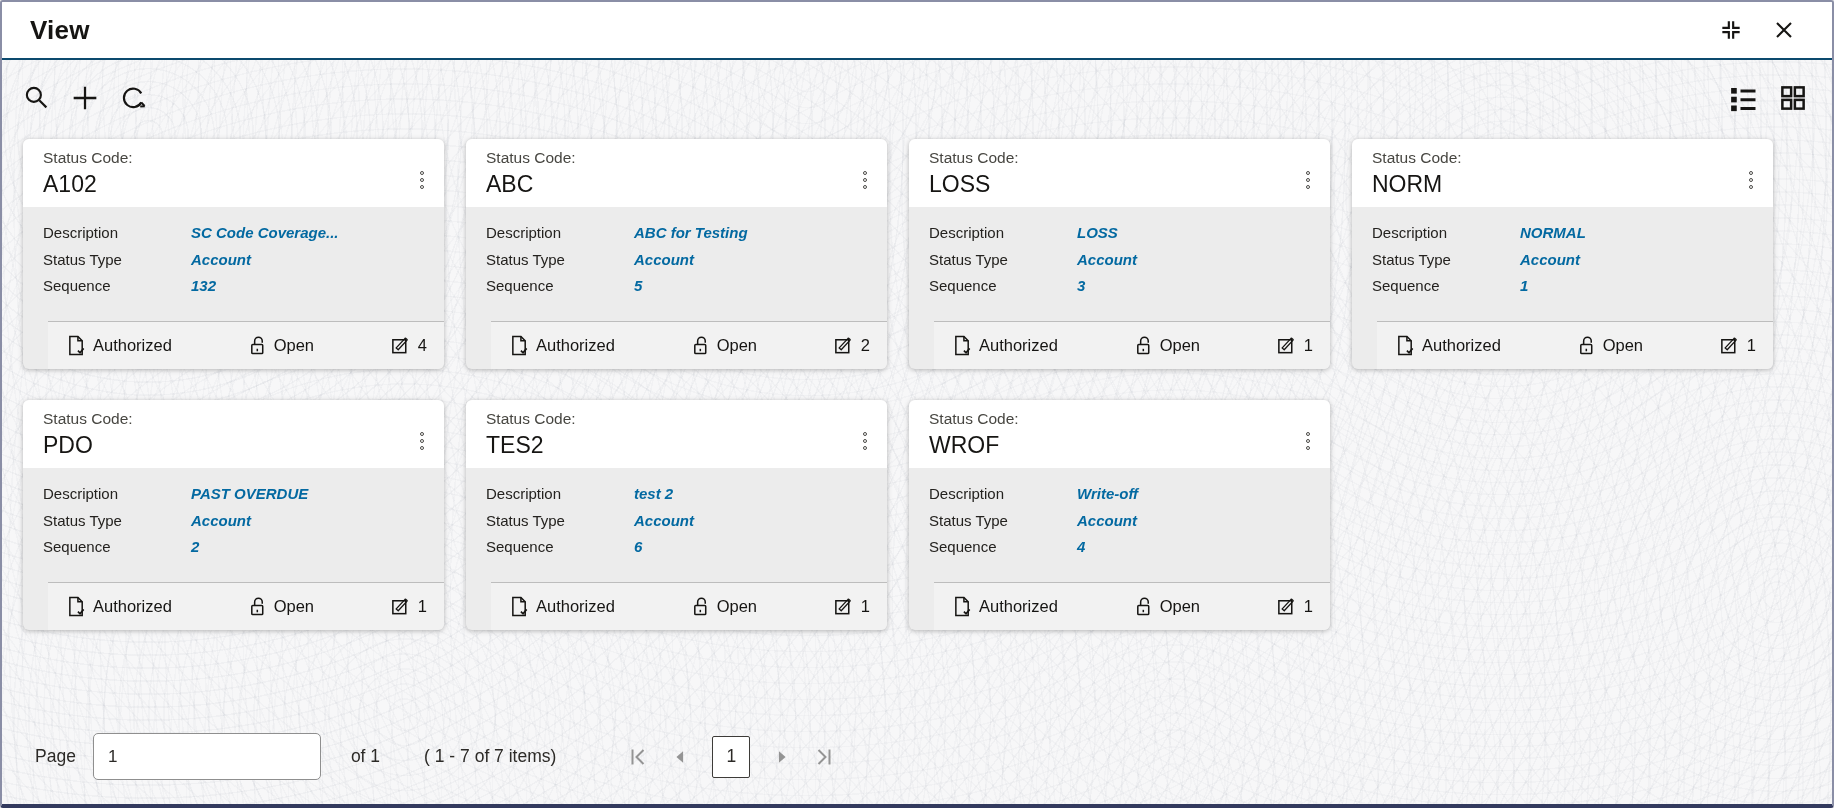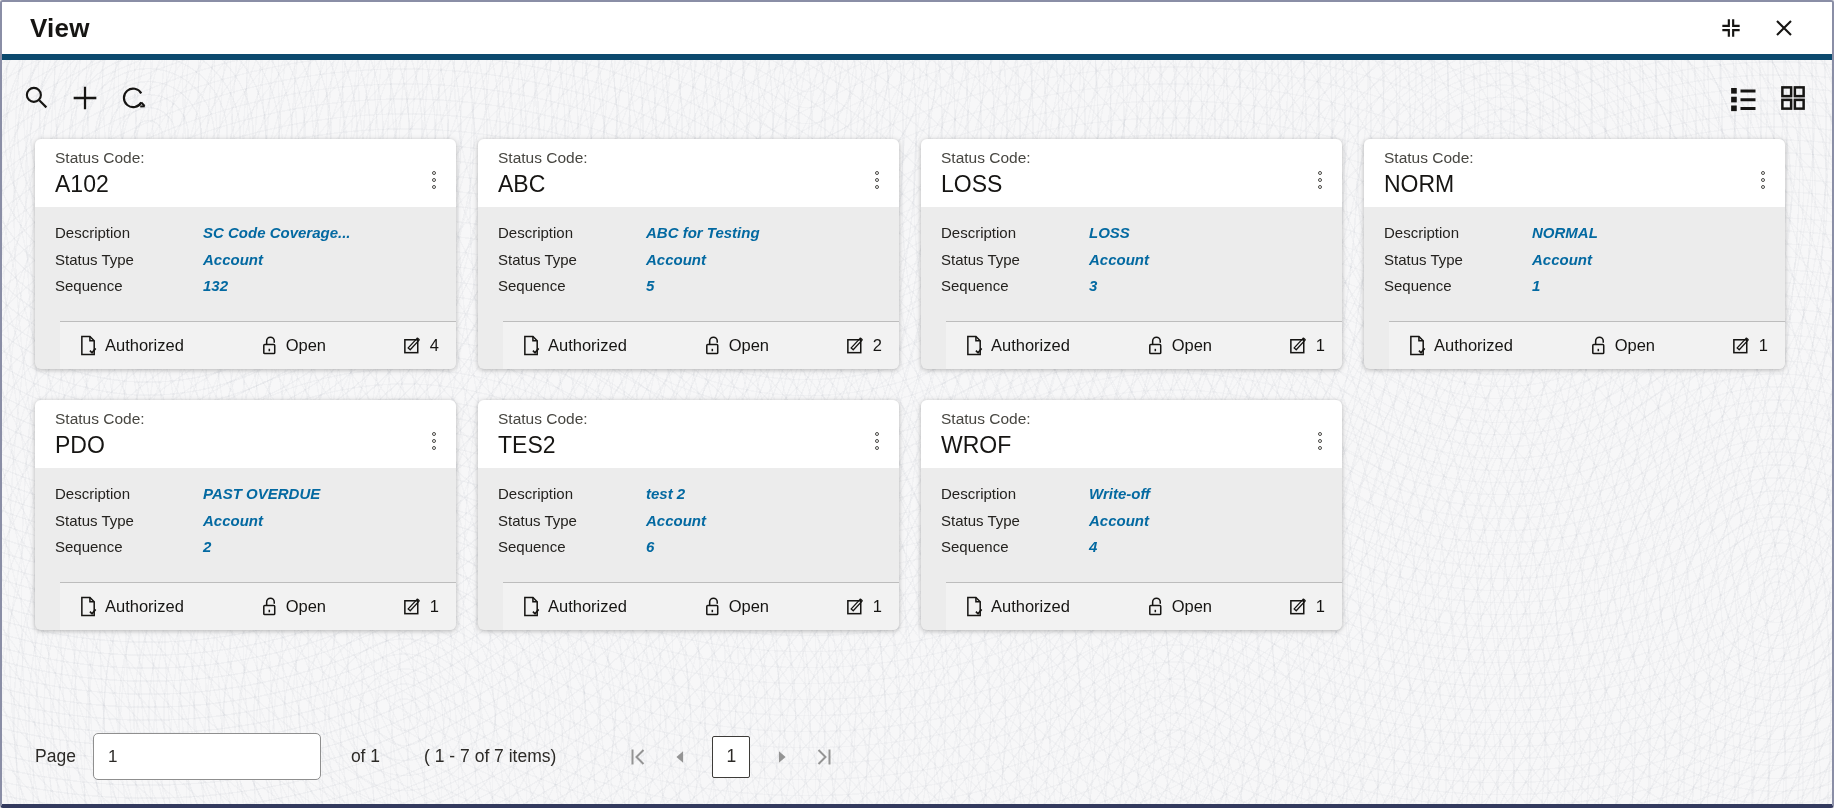--- a/index.html
+++ b/index.html
@@ -15,21 +15,21 @@
     border-bottom:4px solid #333a5e;
     border-radius:3px;
     background:#f7f7f8;
     display:flex; flex-direction:column;
     overflow:hidden;
   }
   
   .titlebar {
     height:58px; flex-shrink:0;
     background:#ffffff;
-    border-bottom:6px solid #0c4a6e;
+    border-bottom:2px solid #0c4a6e;
     display:flex; align-items:center; justify-content:space-between;
     padding:0 36px 0 28px;
   }
   .titlebar h1 { margin:0; font-size:26px; font-weight:700; color:#161513; letter-spacing:.2px; }
   .titlebar-actions { display:flex; align-items:center; gap:28px; }
   .icon-btn {
     background:none; border:none; padding:0; margin:0; cursor:pointer;
     display:inline-flex; align-items:center; justify-content:center;
     color:#161513;
   }
@@ -52,21 +52,21 @@
     padding:22px 24px 0 20px;
   }
   .toolbar-left  { display:flex; align-items:center; gap:17px; }
   .toolbar-right { display:flex; align-items:center; gap:20px; }
   
   .cards {
     margin-top:25px;
     display:grid;
     grid-template-columns:repeat(4, 421px);
     gap:31px 22px;
-    padding:0 33px;
+    padding:0 21px;
     border-radius:19px;
   }
   .card {
     height:230px;
     background:#ececec;
     border-radius:6px;
     box-shadow:0 1px 5px rgba(70,70,70,.38);
     display:flex; flex-direction:column;
     overflow:hidden;
     cursor:pointer;

